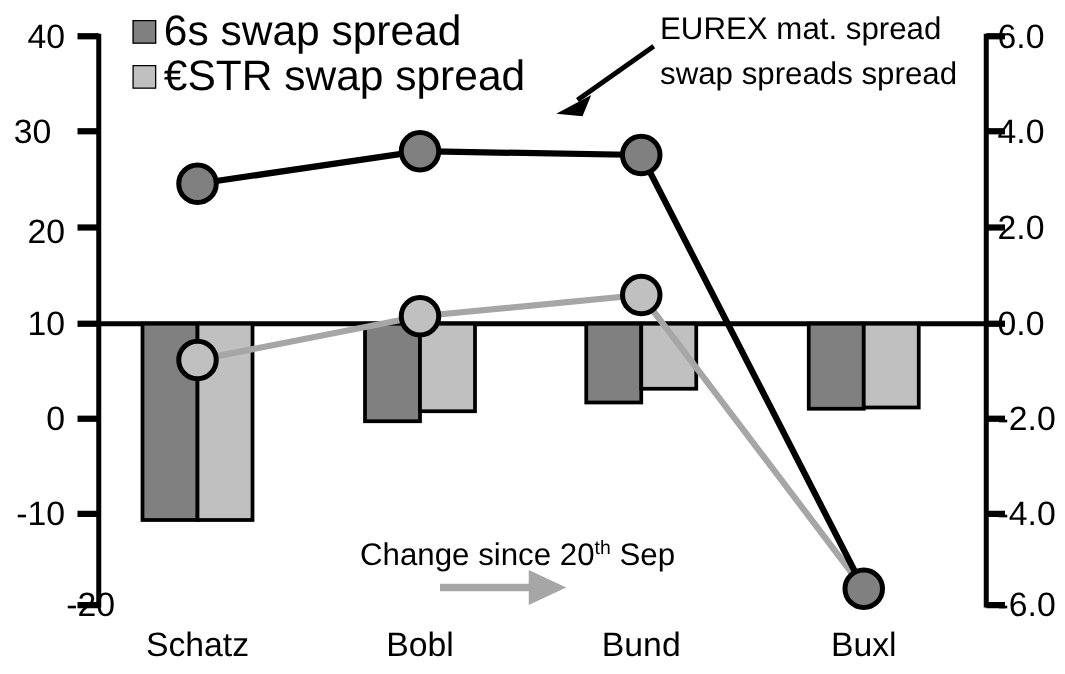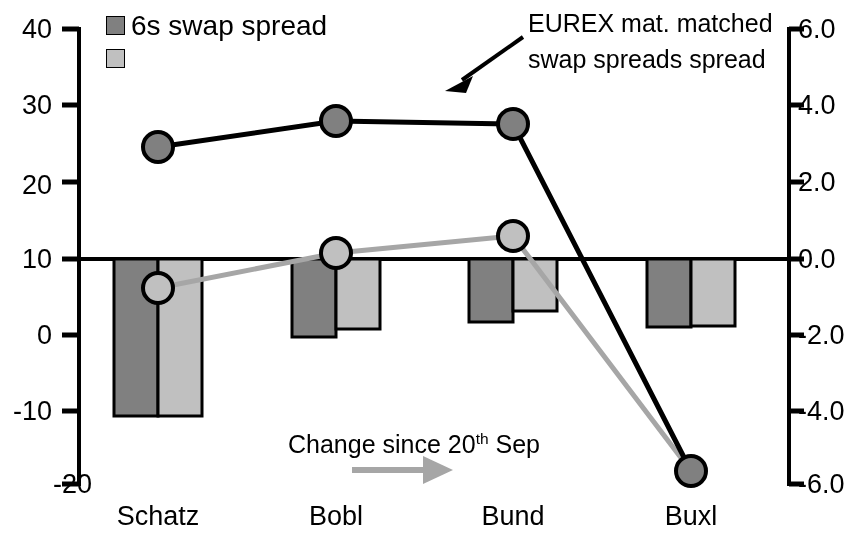--- a/index.html
+++ b/index.html
@@ -41,21 +41,21 @@
     font-size: 27px;
     line-height: 27px;
     top: 503px;
     text-align: center;
     white-space: nowrap;
   }
   .legend-item {
     position: absolute;
     display: flex;
     align-items: center;
-    font-size: 28px;
+    font-size: 34px;
     line-height: 25px;
     white-space: nowrap;
   }
   .legend-swatch {
     width: 19px;
     height: 19px;
     border: 1.5px solid #000;
     margin-right: 6px;
     box-sizing: border-box;
   }
@@ -161,21 +161,21 @@
       <polygon points="445,91 473,76 466,93" fill="#000"></polygon>
     </g>
 
     <g>
       <line x1="352" y1="470" x2="426" y2="470" stroke="#a6a6a6" stroke-width="6"></line>
       <polygon points="453,470 423,456 423,484" fill="#a6a6a6"></polygon>
     </g>
   </svg>
 
   <div class="axis-label y-left-label" style="top:16px;">40</div>
-  <div class="axis-label y-left-label" style="top:92px;">30</div>
+  <div class="axis-label y-left-label" style="top:92px;text-align:center;">30</div>
   <div class="axis-label y-left-label" style="top:172px;">20</div>
   <div class="axis-label y-left-label" style="top:246px;">10</div>
   <div class="axis-label y-left-label" style="top:322px;">0</div>
   <div class="axis-label y-left-label" style="top:398px;">-10</div>
   <div class="axis-label y-left-label" style="top:471px;padding-left:40px;">-20</div>
 
   <div class="axis-label y-right-label" style="top:16px;">6.0</div>
   <div class="axis-label y-right-label" style="top:92px;">4.0</div>
   <div class="axis-label y-right-label" style="top:169px;">2.0</div>
   <div class="axis-label y-right-label" style="top:246px;">0.0</div>
@@ -187,22 +187,23 @@
   <div class="x-cat-label" style="left:276px; width:120px;">Bobl</div>
   <div class="x-cat-label" style="left:631px; width:120px;">Buxl</div>
   <div class="x-cat-label" style="left:453px; width:120px;">Bund</div>
 
   <div class="legend-item" style="left:106px; top:13px;">
     <span class="legend-swatch" style="background:#808080;"></span>
     <span>6s swap spread</span>
   </div>
   <div class="legend-item" style="left:106px; top:49px;">
     <span class="legend-swatch" style="background:#c0c0c0;"></span>
+    <span>€STR swap spread</span>
   </div>
 
-  <div class="annot" style="left:528px; top:8px;">EUREX mat. matched</div>
+  <div class="annot" style="left:528px; top:8px;">EUREX mat. spread</div>
   <div class="annot" style="left:528px; top:44px;">swap spreads spread</div>
 
   <div class="annot-arrow-note" style="left:288px; top:424px;">
     <span>Change since 20</span><sup>th</sup><span> Sep</span>
   </div>
 
 </div>
 
 </body></html>

